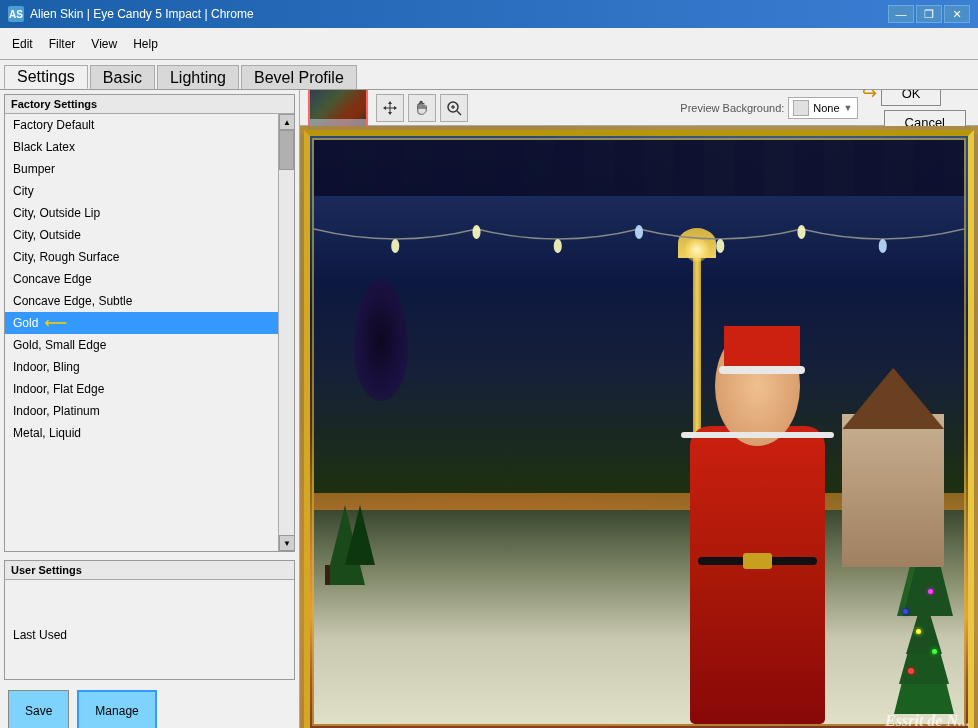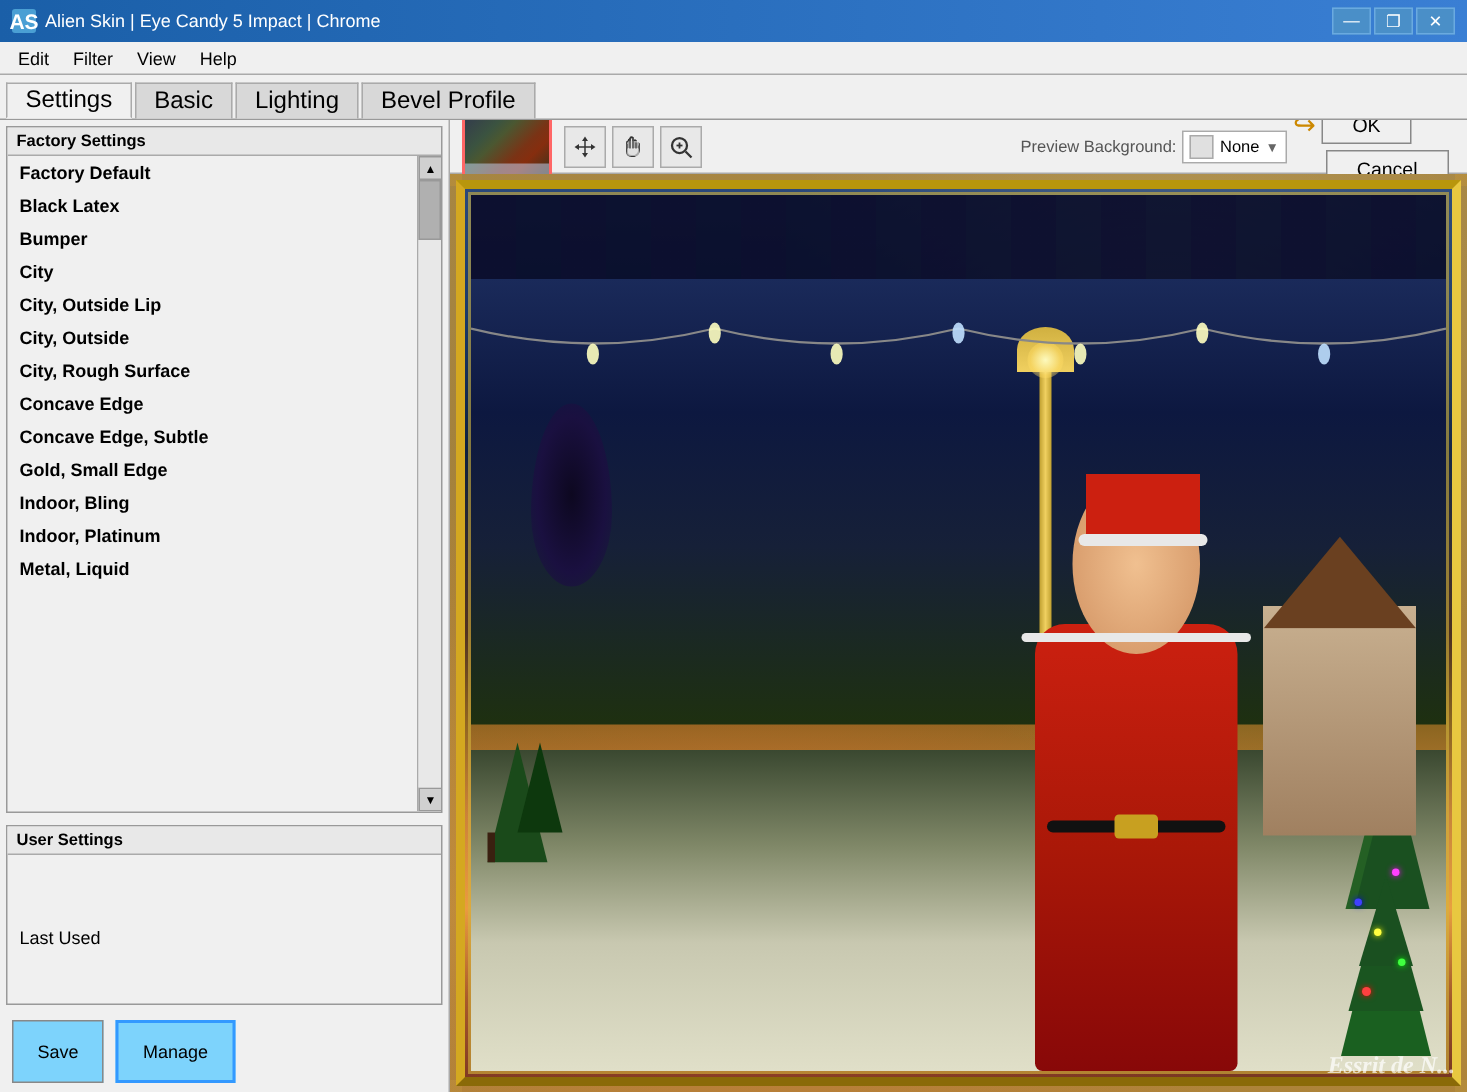--- a/index.html
+++ b/index.html
@@ -53,21 +53,21 @@
       color: white;
       font-size: 11px;
       display: flex;
       align-items: center;
       justify-content: center;
       cursor: pointer;
     }
     
     .menu-bar {
       background: #f0f0f0;
-      height: 22px;
+      height: 32px;
       display: flex;
       align-items: center;
       padding: 0 4px;
       border-bottom: 1px solid #aaa;
     }
     .menu-item {
       padding: 2px 8px;
       cursor: pointer;
       height: 100%;
       display: flex;
@@ -127,21 +127,20 @@
       background: #e8e8e8;
       padding: 3px 6px;
       border-bottom: 1px solid #aaa;
       font-weight: bold;
       font-size: 11px;
     }
     .settings-list-wrapper {
       display: flex;
       flex: 1;
       overflow: hidden;
-      font-weight: bold;
     }
     .settings-list {
       flex: 1;
       overflow-y: auto;
       overflow-x: hidden;
     }
     .settings-list-scrollbar {
       width: 16px;
       background: #e8e8e8;
       border-left: 1px solid #aaa;
@@ -363,21 +362,21 @@
       font-style: italic;
       font-weight: bold;
     }
   </style>
 </head>
 <body>
 
 <div class="title-bar">
   <div class="title-bar-left">
     <div class="title-bar-icon">
-      <span style="color:white;font-size:14px;font-weight:bold;">AS</span>
+      <span style="color:white;font-size:10px;font-weight:bold;">AS</span>
     </div>
     <span class="title-bar-title">Alien Skin | Eye Candy 5 Impact | Chrome</span>
   </div>
   <div class="title-bar-controls">
     <div class="title-btn">—</div>
     <div class="title-btn">❐</div>
     <div class="title-btn close">✕</div>
   </div>
 </div>
 
@@ -405,22 +404,24 @@
         <div class="settings-list">
           <div class="list-item">Factory Default</div>
           <div class="list-item">Black Latex</div>
           <div class="list-item">Bumper</div>
           <div class="list-item">City</div>
           <div class="list-item">City, Outside Lip</div>
           <div class="list-item">City, Outside</div>
           <div class="list-item">City, Rough Surface</div>
           <div class="list-item">Concave Edge</div>
           <div class="list-item">Concave Edge, Subtle</div>
+          <div class="list-item selected" style="display:flex;align-items:center;gap:6px;">Gold<span style="color: rgb(255, 204, 0); font-size: 16px;">⟵</span></div>
           <div class="list-item">Gold, Small Edge</div>
           <div class="list-item">Indoor, Bling</div>
+          <div class="list-item">Indoor, Flat Edge</div>
           <div class="list-item">Indoor, Platinum</div>
           <div class="list-item">Metal, Liquid</div>
         </div>
         <div class="settings-list-scrollbar">
           <div class="scroll-btn">▲</div>
           <div class="scroll-track">
             <div class="scroll-thumb"></div>
           </div>
           <div class="scroll-btn">▼</div>
         </div>

